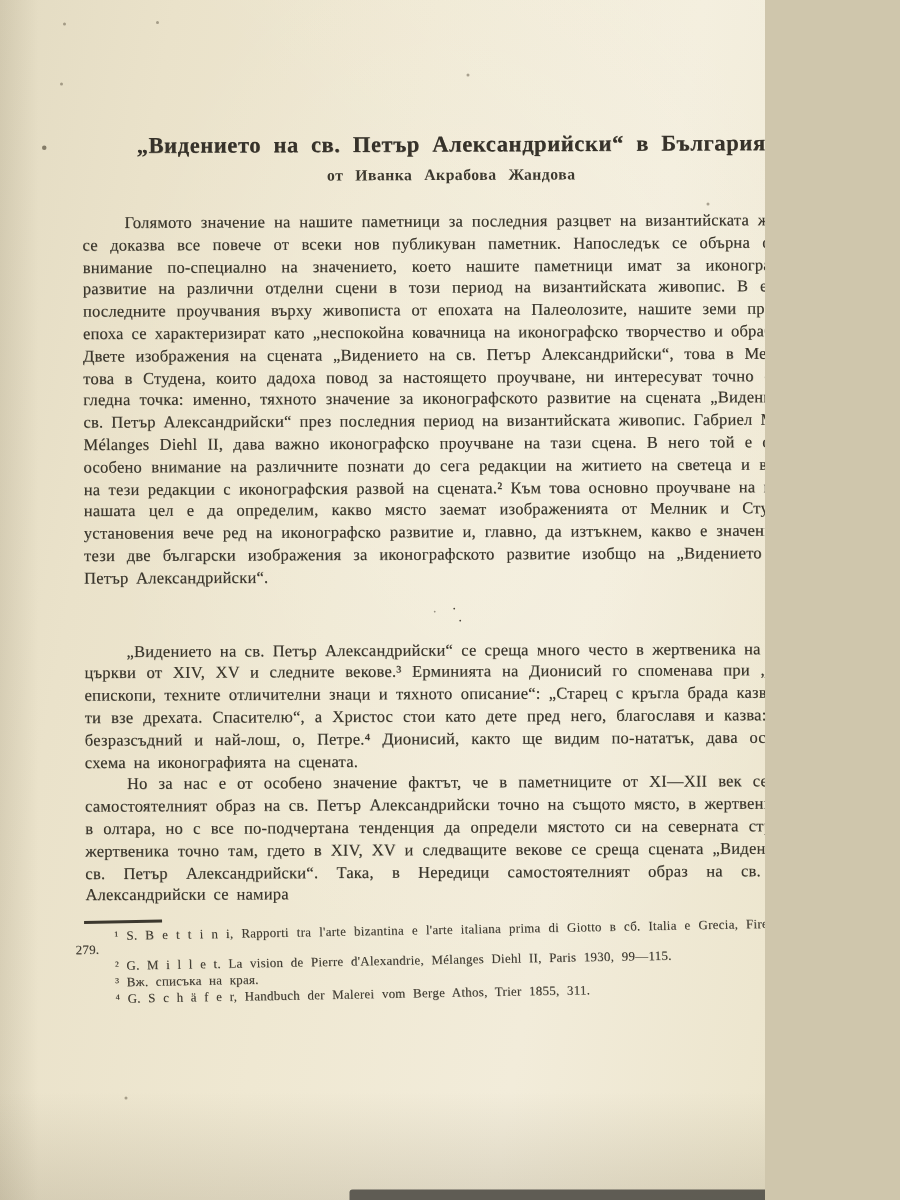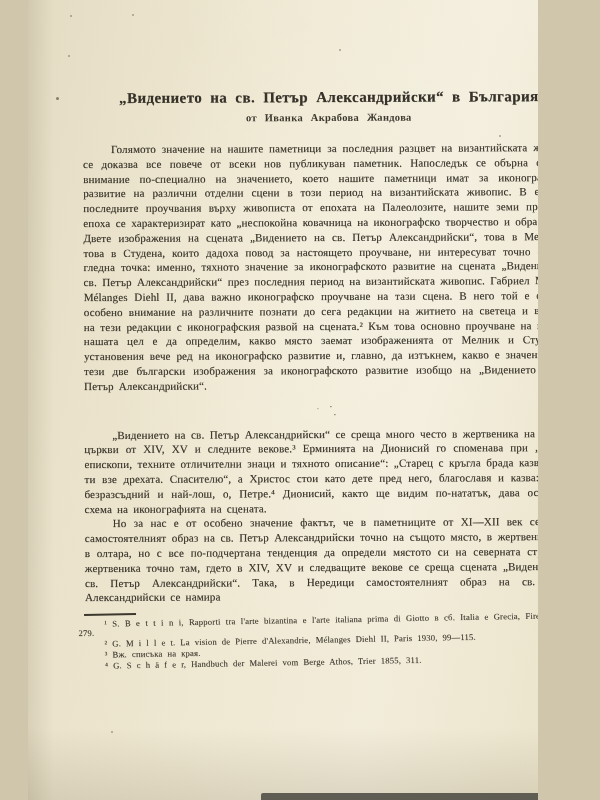--- a/index.html
+++ b/index.html
@@ -4,21 +4,20 @@
 <style>
   html,body{margin:0;padding:0;}
   body{
     width:600px;height:800px;overflow:hidden;
     font-family:"Liberation Serif","DejaVu Serif",serif;
     background:#cfc6ac;
   }
   .page{
     position:relative;width:510px;height:800px;overflow:hidden;
     background:linear-gradient(100deg,#e3dbc2 0%,#eae2ca 18%,#efe8d2 45%,#f2ecda 72%,#ece5cd 100%);
-    margin-left:28px;
   }
   .vignette{
     position:absolute;inset:0;pointer-events:none;
     background:
       radial-gradient(ellipse at 62% 38%, rgba(255,255,250,0.25) 0%, rgba(255,255,250,0) 55%),
       linear-gradient(to top, rgba(120,108,80,0.18) 0%, rgba(120,108,80,0) 9%),
       linear-gradient(to right, rgba(120,108,80,0.16) 0%, rgba(120,108,80,0) 5%),
       linear-gradient(225deg, rgba(255,255,248,0.18) 0%, rgba(255,255,248,0) 30%);
   }
   .speck{position:absolute;border-radius:50%;background:#6b6350;opacity:.55;}

